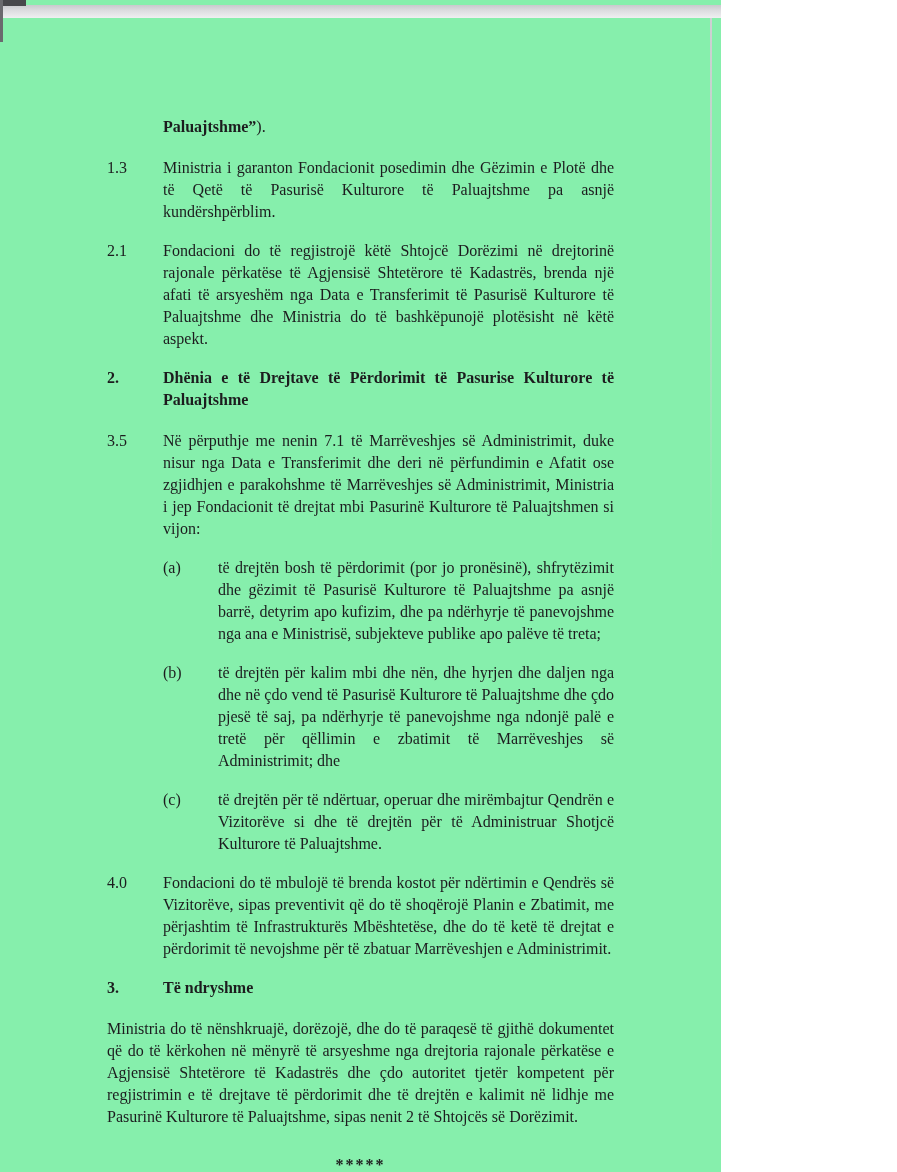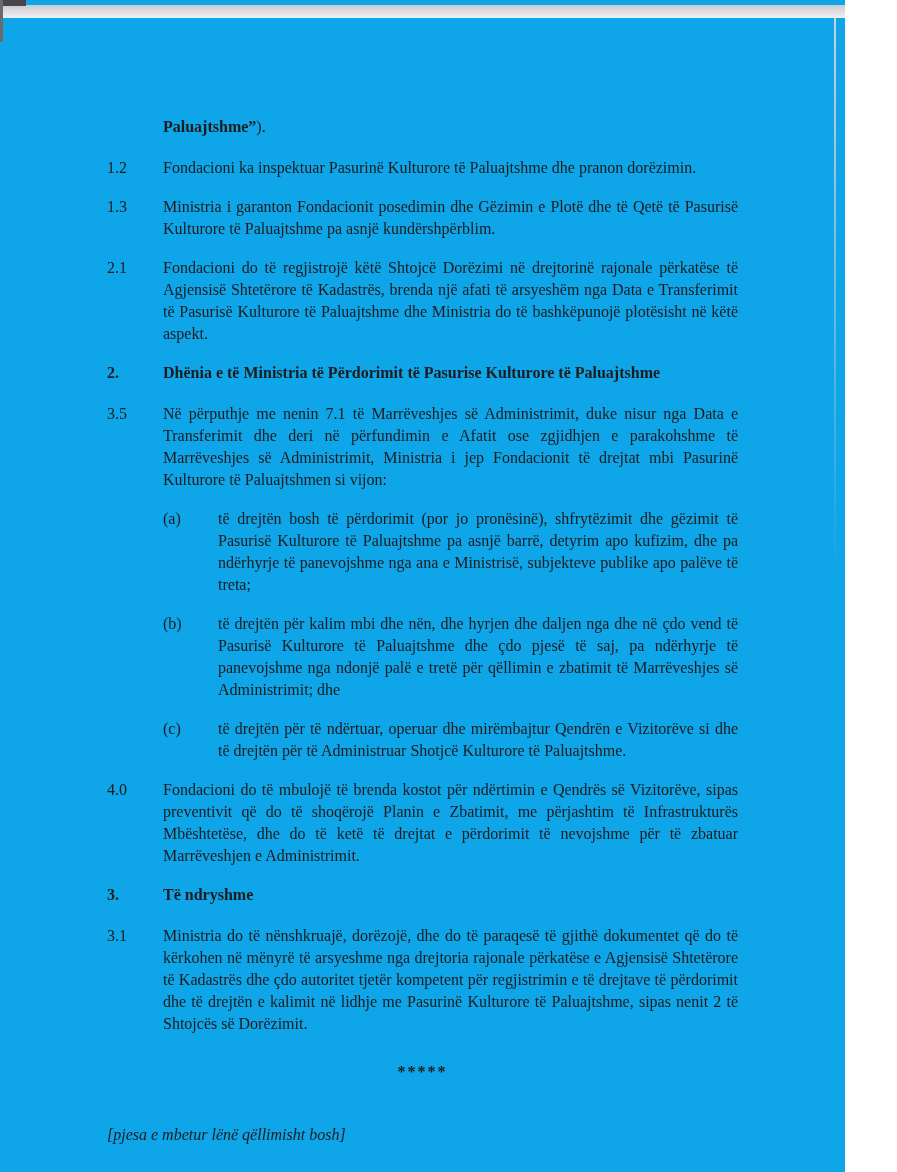--- a/index.html
+++ b/index.html
@@ -2,23 +2,23 @@
 <html><head>
 <meta charset="utf-8">
 <style>
   html, body {
     margin: 0;
     padding: 0;
     background: #ffffff;
   }
   .page {
     position: relative;
-    width: 845px;
+    width: 721px;
     height: 1172px;
-    background: #0ea5e9;
+    background: #86efac;
     overflow: hidden;
     font-family: "Liberation Serif", "DejaVu Serif", serif;
     color: #1c1c1e;
     font-size: 16px;
   }
   
   .scan-top-band {
     position: absolute;
     top: 5px; left: 0; right: 0;
     height: 13px;
@@ -103,38 +103,34 @@
   <div class="scan-top-left-mark"></div>
   <div class="scan-left-edge"></div>
   <div class="scan-right-edge"></div>
 
   <div class="doc">
 
     <div class="continuation">
       <span class="b">Paluajtshme”</span><span>).</span>
     </div>
 
-    <div class="para">
-      <div class="num">1.2</div>
-      <div class="txt">Fondacioni ka inspektuar Pasurinë Kulturore të Paluajtshme dhe pranon dorëzimin.</div>
-    </div>
 
     <div class="para">
       <div class="num">1.3</div>
       <div class="txt">Ministria i garanton Fondacionit posedimin dhe Gëzimin e Plotë dhe të Qetë të Pasurisë Kulturore të Paluajtshme pa asnjë kundërshpërblim.</div>
     </div>
 
     <div class="para">
       <div class="num">2.1</div>
       <div class="txt">Fondacioni do të regjistrojë këtë Shtojcë Dorëzimi në drejtorinë rajonale përkatëse të Agjensisë Shtetërore të Kadastrës, brenda një afati të arsyeshëm nga Data e Transferimit të Pasurisë Kulturore të Paluajtshme dhe Ministria do të bashkëpunojë plotësisht në këtë aspekt.</div>
     </div>
 
     <div class="para bold-head">
       <div class="num">2.</div>
-      <div class="txt">Dhënia e të Ministria të Përdorimit të Pasurise Kulturore të Paluajtshme</div>
+      <div class="txt">Dhënia e të Drejtave të Përdorimit të Pasurise Kulturore të Paluajtshme</div>
     </div>
 
     <div class="para">
       <div class="num">3.5</div>
       <div class="txt">Në përputhje me nenin 7.1 të Marrëveshjes së Administrimit, duke nisur nga Data e Transferimit dhe deri në përfundimin e Afatit ose zgjidhjen e parakohshme të Marrëveshjes së Administrimit, Ministria i jep Fondacionit të drejtat mbi Pasurinë Kulturore të Paluajtshmen si vijon:</div>
     </div>
 
     <div class="para sub">
       <div class="num">(a)</div>
       <div class="txt">të drejtën bosh të përdorimit (por jo pronësinë), shfrytëzimit dhe gëzimit të Pasurisë Kulturore të Paluajtshme pa asnjë barrë, detyrim apo kufizim, dhe pa ndërhyrje të panevojshme nga ana e Ministrisë, subjekteve publike apo palëve të treta;</div>
@@ -154,21 +150,20 @@
       <div class="num">4.0</div>
       <div class="txt">Fondacioni do të mbulojë të brenda kostot për ndërtimin e Qendrës së Vizitorëve, sipas preventivit që do të shoqërojë Planin e Zbatimit, me përjashtim të Infrastrukturës Mbështetëse, dhe do të ketë të drejtat e përdorimit të nevojshme për të zbatuar Marrëveshjen e Administrimit.</div>
     </div>
 
     <div class="para bold-head">
       <div class="num">3.</div>
       <div class="txt">Të ndryshme</div>
     </div>
 
     <div class="para">
-      <div class="num">3.1</div>
       <div class="txt">Ministria do të nënshkruajë, dorëzojë, dhe do të paraqesë të gjithë dokumentet që do të kërkohen në mënyrë të arsyeshme nga drejtoria rajonale përkatëse e Agjensisë Shtetërore të Kadastrës dhe çdo autoritet tjetër kompetent për regjistrimin e të drejtave të përdorimit dhe të drejtën e kalimit në lidhje me Pasurinë Kulturore të Paluajtshme, sipas nenit 2 të Shtojcës së Dorëzimit.</div>
     </div>
 
 
     <div class="separator">*****</div>
 
     <div class="note">[pjesa e mbetur lënë qëllimisht bosh]</div>
 
   </div>
 </div>

